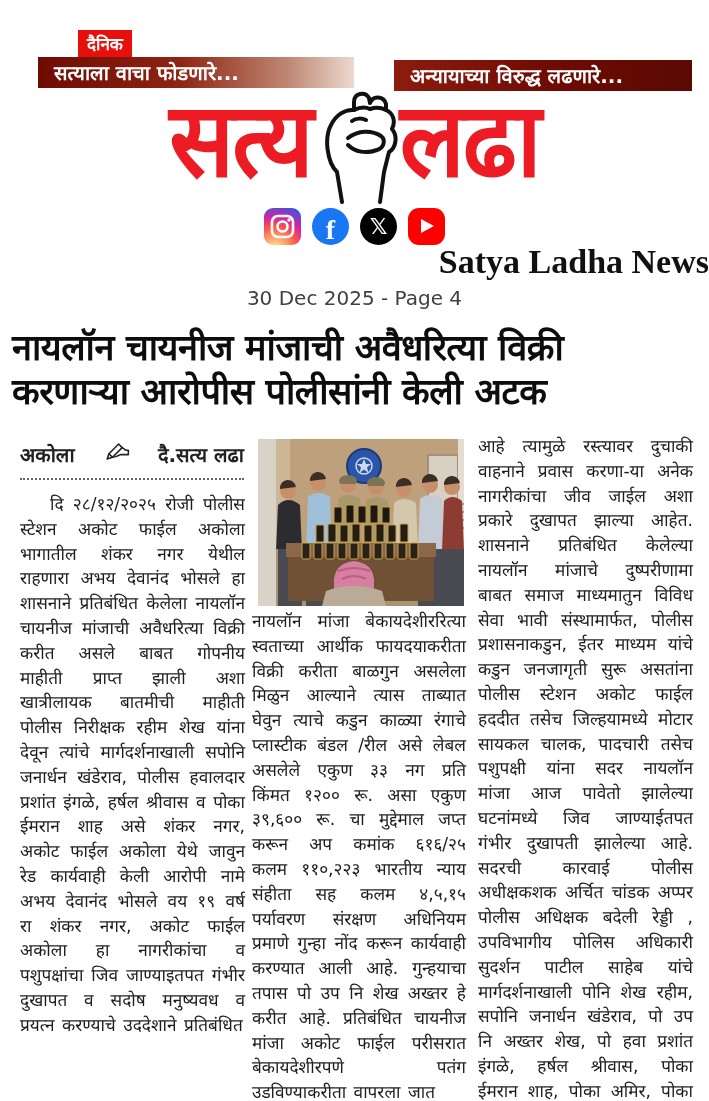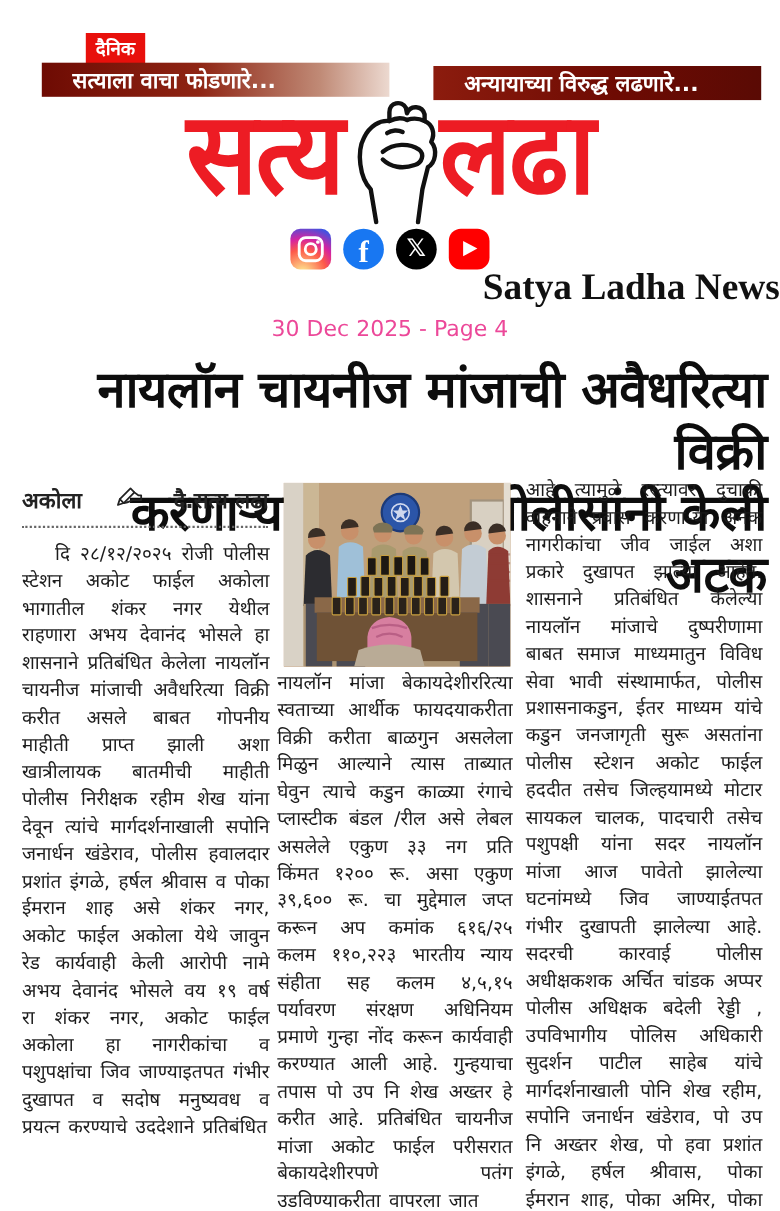--- a/index.html
+++ b/index.html
@@ -4,21 +4,21 @@
 <style>
   * { margin:0; padding:0; box-sizing:border-box; }
   html,body { background:#ffffff; }
   body { font-family:"DejaVu Sans", sans-serif; }
   .page { position:relative; width:709px; height:1101px; background:#fff; overflow:hidden; margin:0 auto; }
 
   
   .daily-badge { position:absolute; left:38px; top:30px; background:#e8100c; color:#fff;
                  font-weight:bold; font-size:17px; padding:2px 9px 4px 9px;margin-left:40px; }
   .strip { position:absolute; height:31px; color:#fff; font-weight:bold; font-size:20px;
-           display:flex; align-items:center; padding:0 28px; white-space:nowrap; }
+           display:flex; align-items:center; padding:0 16px; white-space:nowrap; }
   .strip-left  { left:38px; top:57px; width:316px;
                  background:linear-gradient(to right,#6e0b03 0%,#8e2413 45%,#c08a76 80%,#ecd9d0 100%); }
   .strip-right { left:394px; top:60px; width:298px;
                  background:linear-gradient(to right,#8c1c0e 0%,#6e0b03 55%,#5a0a04 100%); }
   .masthead { position:absolute; left:0; top:72px; width:709px; height:135px;
               display:flex; align-items:center; justify-content:center; gap:2px; }
   .mast-word { color:#ed1c24; font-weight:bold; font-size:96px; line-height:1;
                letter-spacing:-2px; transform:scaleY(1.08); }
   .fist-wrap { width:96px; height:128px; margin:0 -6px; flex:0 0 auto; }
 
@@ -36,25 +36,25 @@
           color:#fff; font-weight:bold; font-size:28px; font-family:"Liberation Serif", serif; padding-top:6px;}
   .x-x  { position:absolute; inset:0; display:flex; align-items:center; justify-content:center;
           color:#fff; font-weight:900; font-size:22px; }
   .yt-tri { position:absolute; left:13px; top:11px; width:0; height:0;
             border-left:13px solid #fff; border-top:7.5px solid transparent; border-bottom:7.5px solid transparent; }
 
   .site-name { position:absolute; left:0; top:243px; width:709px; text-align:right;
                font-family:"Liberation Serif", "DejaVu Serif", serif; font-weight:bold;
                font-size:34px; color:#111; }
   .date-line { position:absolute; left:0; top:286px; width:709px; text-align:center;
-               font-size:20px; color:#ec4899; }
+               font-size:20px; color:#404040; }
 
   
-  .headline { position:absolute; left:12px; top:326px; width:685px; text-align:right;
-              font-weight:bold; color:#0d0d0d; font-size:46px; line-height:1.22; letter-spacing:-0.5px; }
+  .headline { position:absolute; left:12px; top:326px; width:685px; text-align:left;
+              font-weight:bold; color:#0d0d0d; font-size:36px; line-height:1.22; letter-spacing:-0.5px; }
   .byline { position:absolute; left:20px; top:441px; width:224px; display:flex;
             align-items:center; justify-content:space-between; gap:7px; font-weight:bold;
             font-size:20px; color:#222; }
   .byline-rule { position:absolute; left:20px; top:478px; width:224px;
                  border-top:2px dotted #666; }
   .photo { position:absolute; left:258px; top:439px; width:206px; height:167px;
            background:#bfa07c; }
   .photo svg { display:block; }
 
   .col { position:absolute; font-size:17.2px; line-height:24.8px; color:#1c1c1c;

